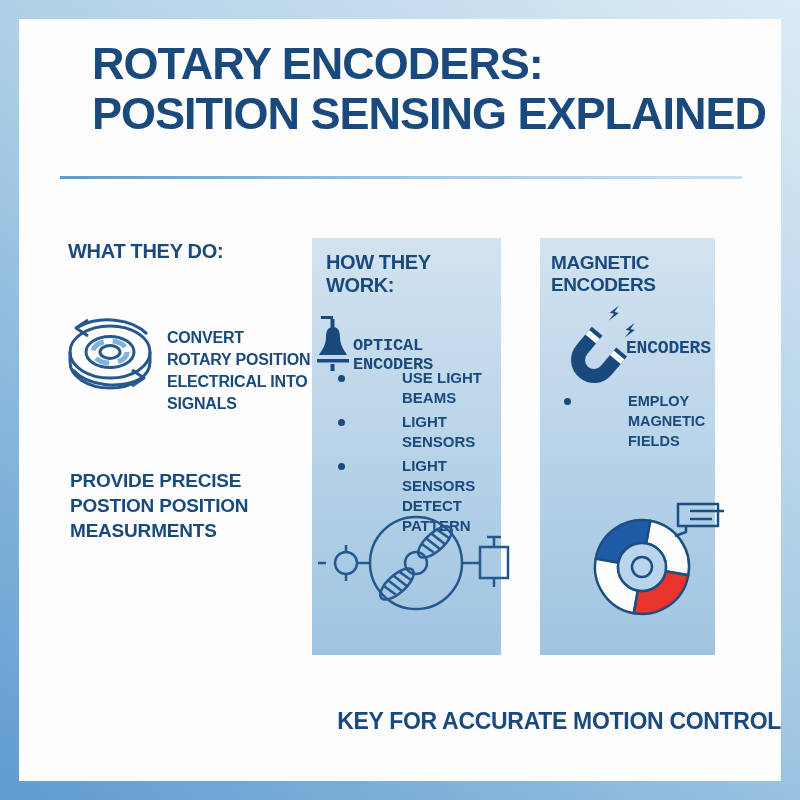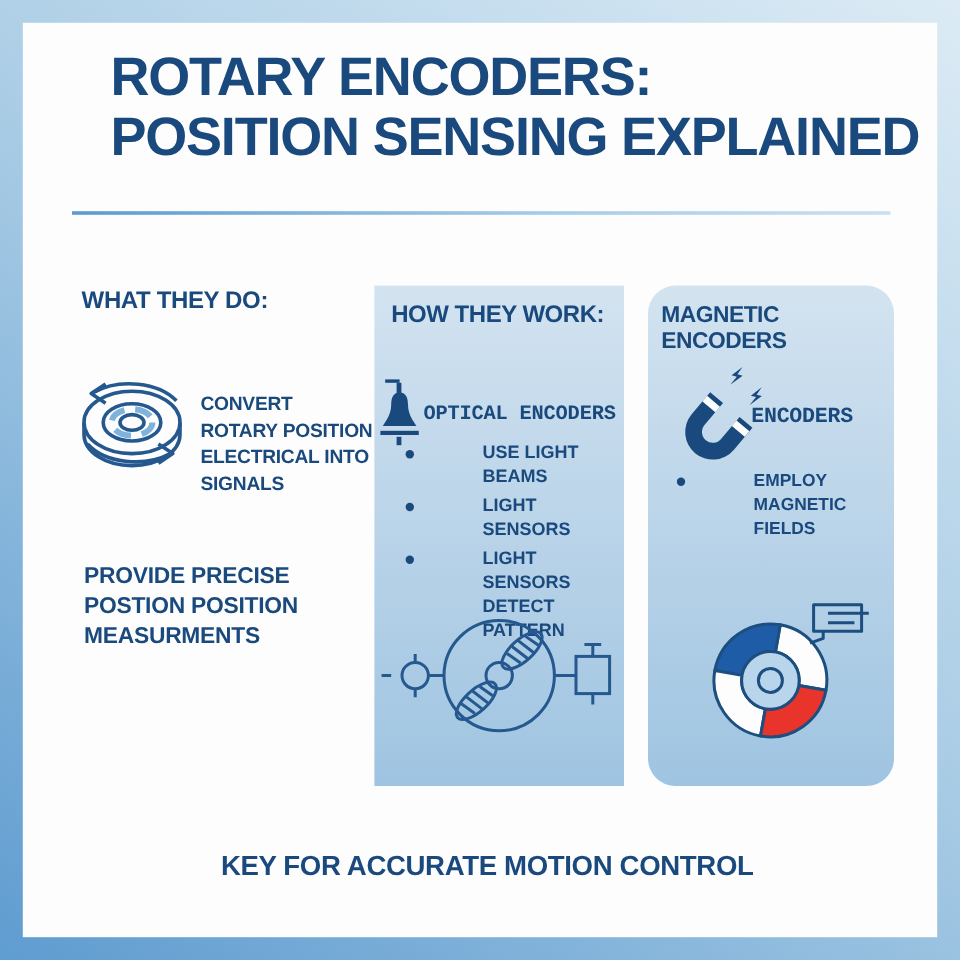--- a/index.html
+++ b/index.html
@@ -32,22 +32,22 @@
   .what-heading   { position: absolute; left: 49px;  top: 221px; font-size: 20px; letter-spacing: -0.3px; }
   .rotary-icon    { position: absolute; left: 36px;  top: 281px; }
   .convert-text   { position: absolute; left: 148px; top: 308px; font-size: 16px; line-height: 22px; letter-spacing: -0.2px; }
   .provide-text   { position: absolute; left: 51px;  top: 449px; font-size: 19px; line-height: 25px; letter-spacing: -0.2px; }
 
   
   .panel {
     position: absolute; top: 219px; height: 417px;
     background: linear-gradient(180deg, #d3e3f0 0%, #9fc4e1 100%);
   }
-  .panel-mid   { left: 293px; width: 208px; }
-  .panel-right { left: 521px; width: 205px; border-radius: 23px; }
+  .panel-mid   { left: 293px; width: 189px; }
+  .panel-right { left: 521px; width: 175px; }
 
   .panel-heading { position: absolute; font-size: 20px; letter-spacing: -0.4px; }
   .mid-heading   { left: 14px; top: 13px; }
   .right-heading { left: 11px; top: 14px; font-size: 19px; }
 
   .subheading { position: absolute; font-size: 17px; letter-spacing: -0.2px; font-family: Liberation Mono, monospace; }
   .mid-sub    { left: 41px; top: 98px; }
   .right-sub  { left: 86px; top: 100px; font-size: 18px; text-align: right; }
 
   .emitter-icon { position: absolute; left: 4px;  top: 78px; }
@@ -59,21 +59,21 @@
   .bullets li { display: flex; margin-bottom: 4px; line-height: 20px; gap: 48px; }
   .dot {
     flex: 0 0 auto; width: 7px; height: 7px; border-radius: 50%;
     background: #1a4a7d; margin: 7px 9px 0 0;
   }
 
   .optical-diagram  { position: absolute; left: 4px;  top: 243px; }
   .magnetic-diagram { position: absolute; left: 28px; top: 228px; }
 
   .footer {
-    position: absolute; left: 0; right: 0; top: 689px; text-align: center;
+    position: absolute; left: 0; right: 0; top: 689px; text-align: right;
     font-size: 23px; letter-spacing: -0.3px; padding-left: 12px;
   }
 </style>
 </head>
 <body>
 
 <div class="frame">
   <div class="canvas">
 
     <div class="title txt">ROTARY ENCODERS:

